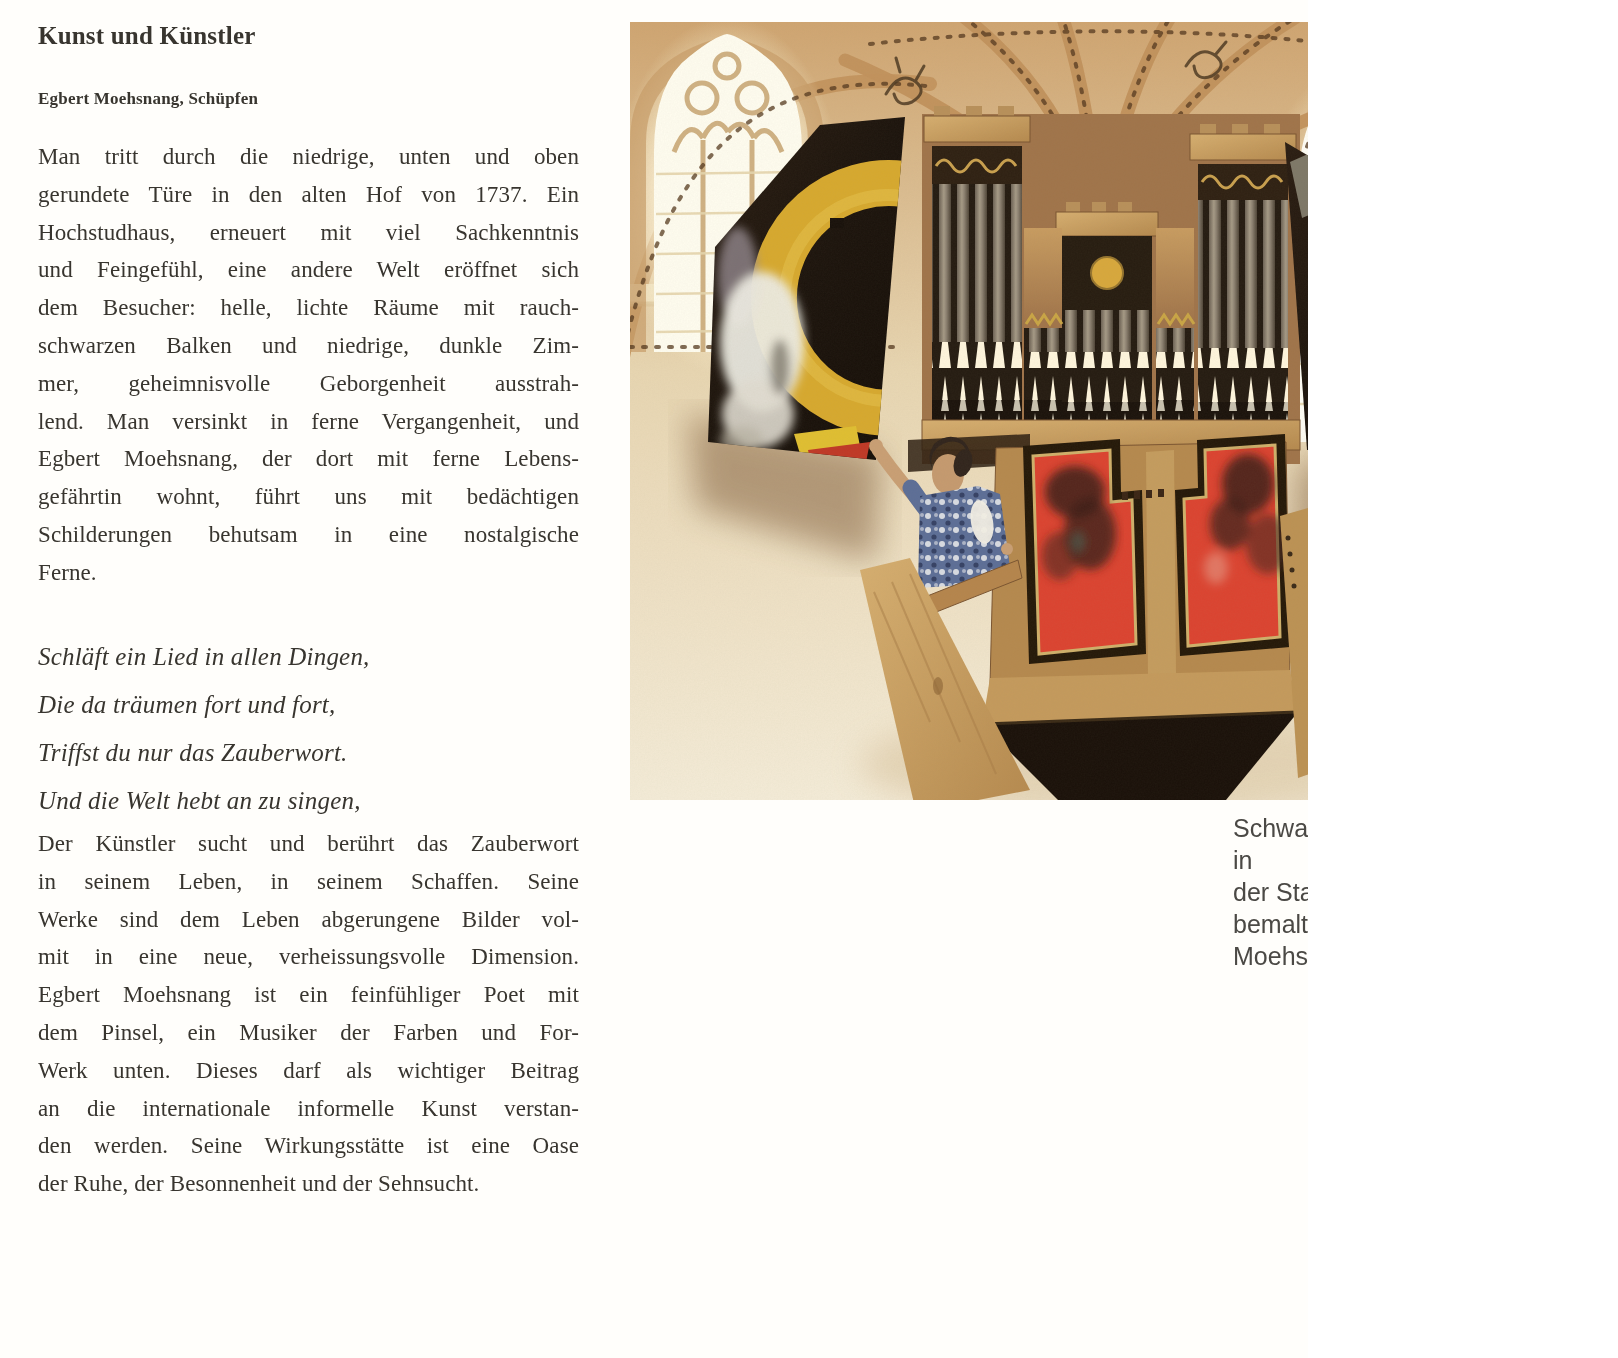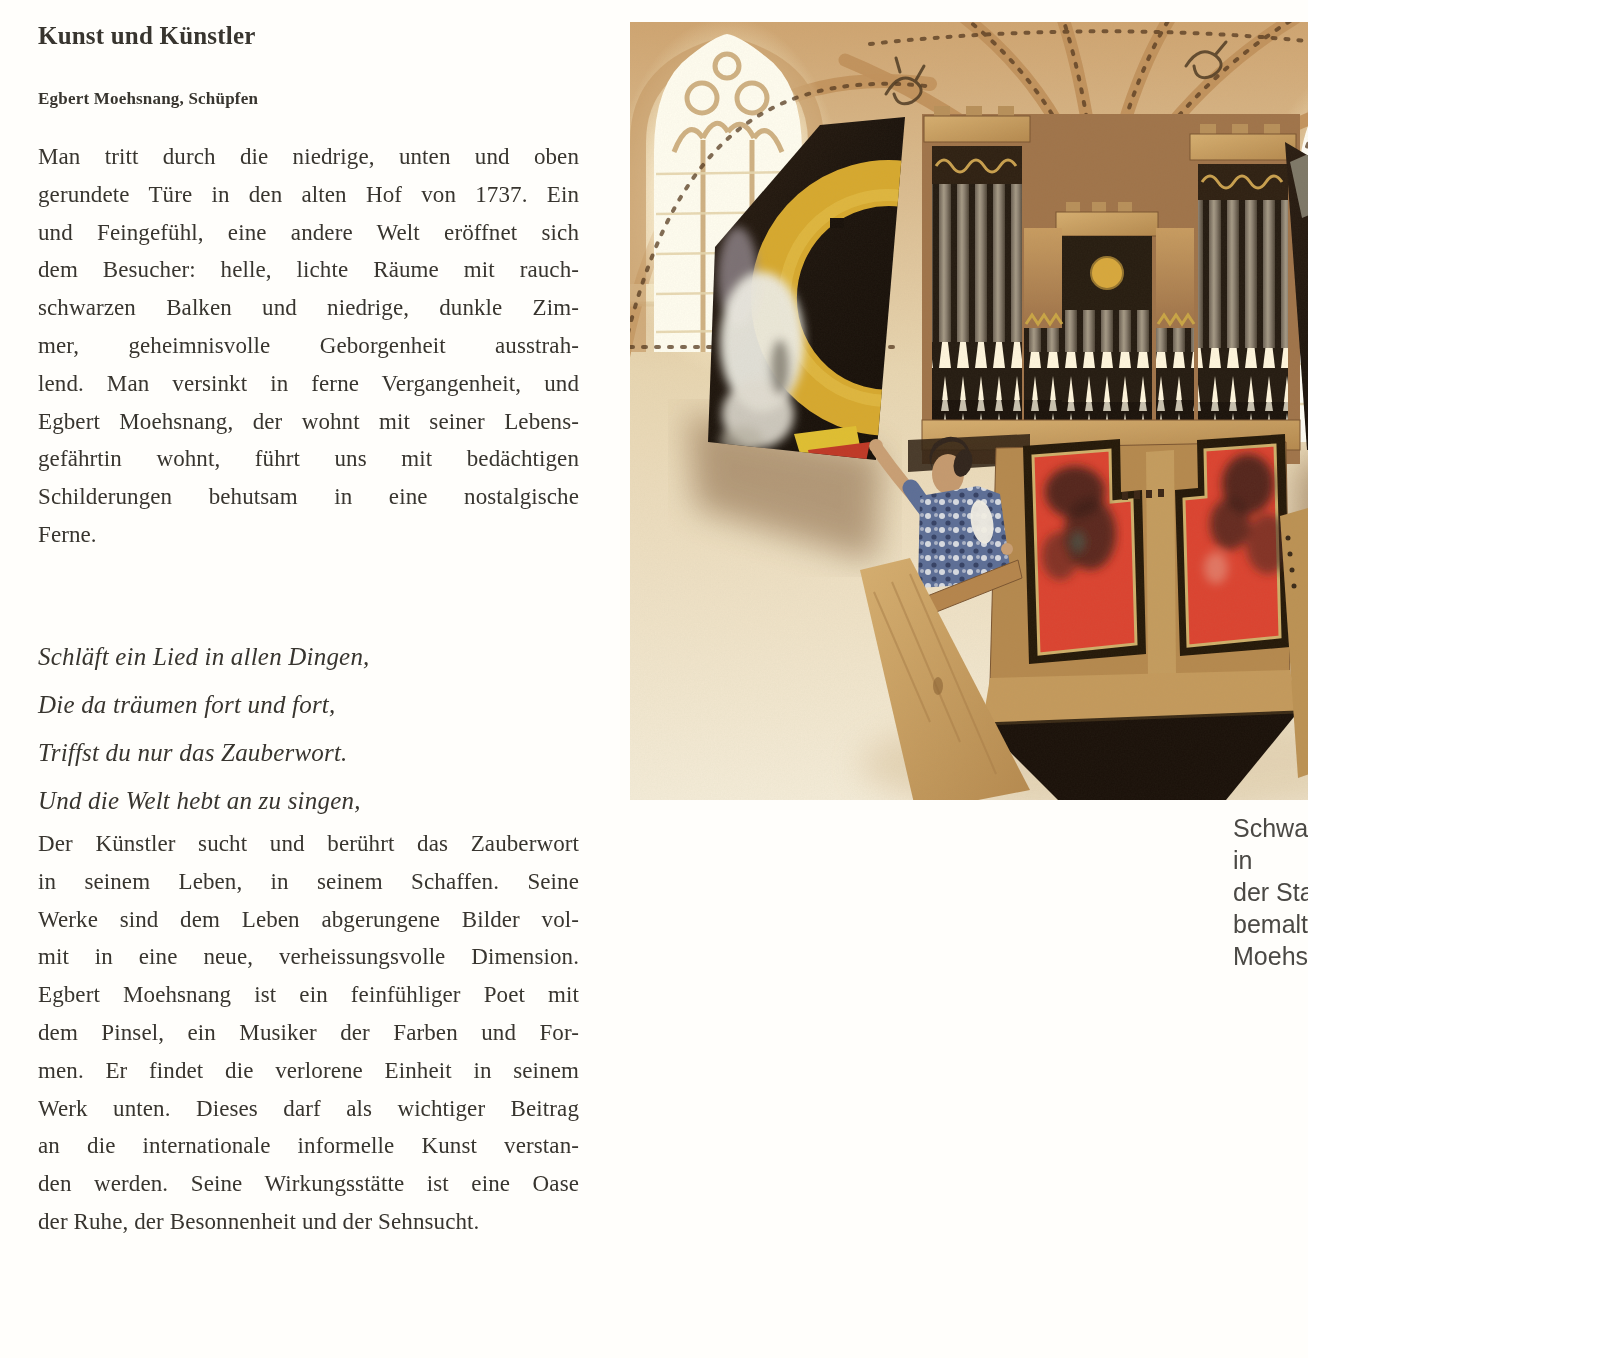--- a/index.html
+++ b/index.html
@@ -23,44 +23,44 @@
 <body>
 
 <div class="page">
 
   <div class="article">
     <h1>Kunst und Künstler</h1>
     <h2>Egbert Moehsnang, Schüpfen</h2>
     <div class="para p1">
         <div class="line">Man tritt durch die niedrige, unten und oben</div>
         <div class="line">gerundete Türe in den alten Hof von 1737. Ein</div>
+        <div class="line">Hochstudhaus, erneuert mit viel Sachkenntnis</div>
         <div class="line">und Feingefühl, eine andere Welt eröffnet sich</div>
         <div class="line">dem Besucher: helle, lichte Räume mit rauch-</div>
         <div class="line">schwarzen Balken und niedrige, dunkle Zim-</div>
         <div class="line">mer, geheimnisvolle Geborgenheit ausstrah-</div>
         <div class="line">lend. Man versinkt in ferne Vergangenheit, und</div>
-        <div class="line">Egbert Moehsnang, der wohnt mit seiner Lebens-</div>
+        <div class="line">Egbert Moehsnang, der dort mit ferne Lebens-</div>
         <div class="line">gefährtin wohnt, führt uns mit bedächtigen</div>
         <div class="line">Schilderungen behutsam in eine nostalgische</div>
         <div class="line last">Ferne.</div>
       </div>
     <div class="poem">
         <div class="poem-line">Schläft ein Lied in allen Dingen,</div>
         <div class="poem-line">Die da träumen fort und fort,</div>
         <div class="poem-line last">Triffst du nur das Zauberwort.</div>
         <div class="poem-line">Und die Welt hebt an zu singen,</div>
       </div>
     <div class="para p2">
         <div class="line">Der Künstler sucht und berührt das Zauberwort</div>
         <div class="line">in seinem Leben, in seinem Schaffen. Seine</div>
         <div class="line">Werke sind dem Leben abgerungene Bilder vol-</div>
         <div class="line">mit in eine neue, verheissungsvolle Dimension.</div>
         <div class="line">Egbert Moehsnang ist ein feinfühliger Poet mit</div>
         <div class="line">dem Pinsel, ein Musiker der Farben und For-</div>
-        <div class="line">men. Er findet die verlorene Einheit in seinem</div>
         <div class="line">Werk unten. Dieses darf als wichtiger Beitrag</div>
         <div class="line">an die internationale informelle Kunst verstan-</div>
         <div class="line">den werden. Seine Wirkungsstätte ist eine Oase</div>
         <div class="line last">der Ruhe, der Besonnenheit und der Sehnsucht.</div>
       </div>
   </div>
 
   <figure>
     <svg width="956" height="778" viewBox="0 0 956 778">
       <defs>

